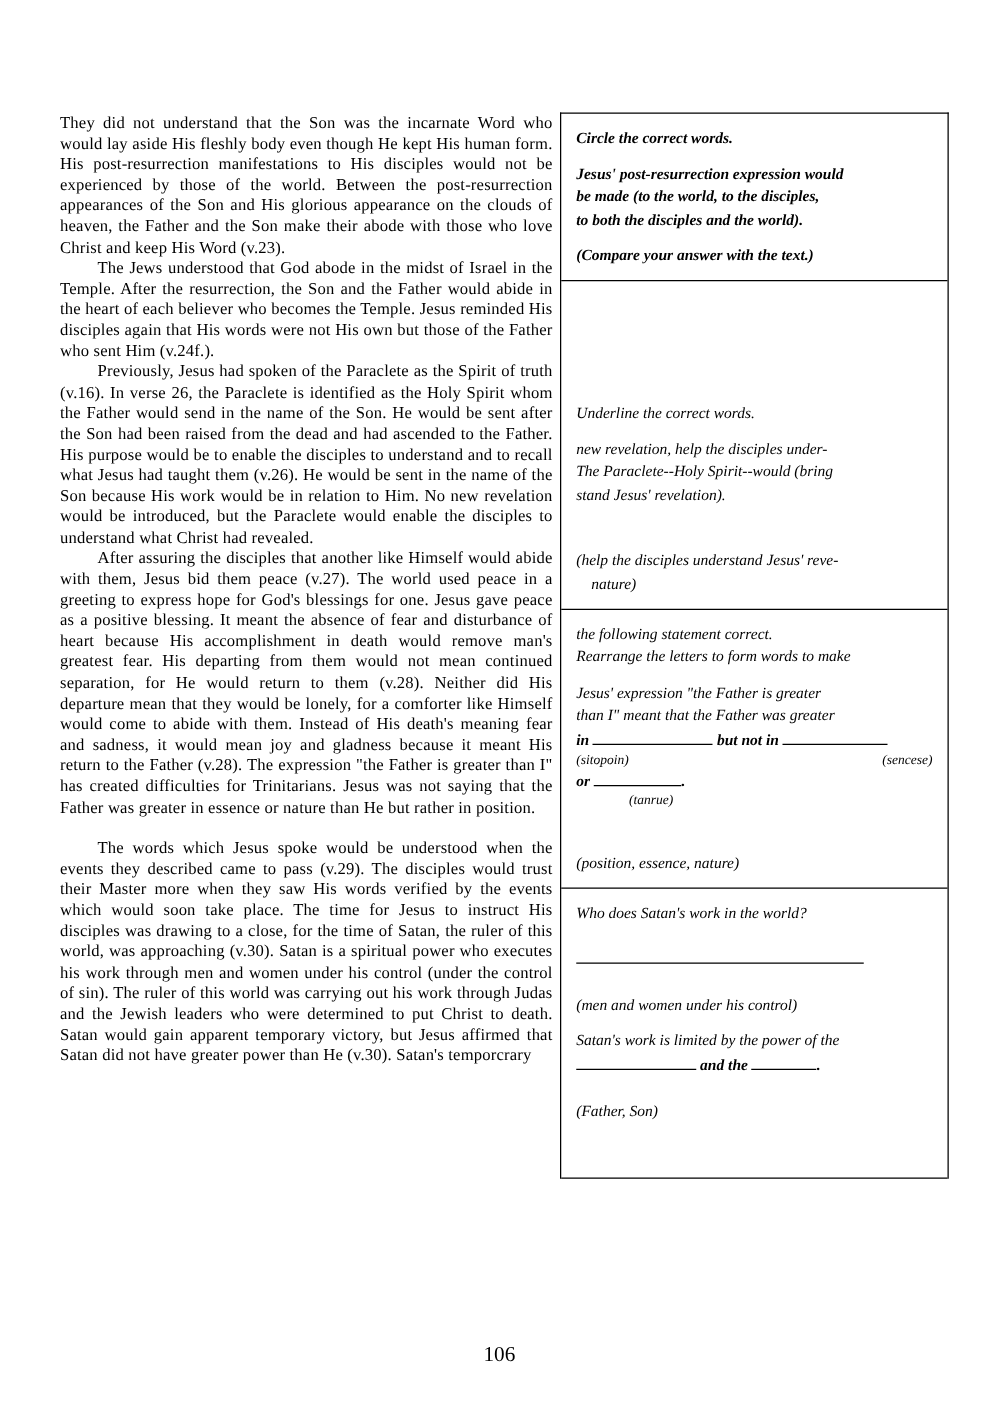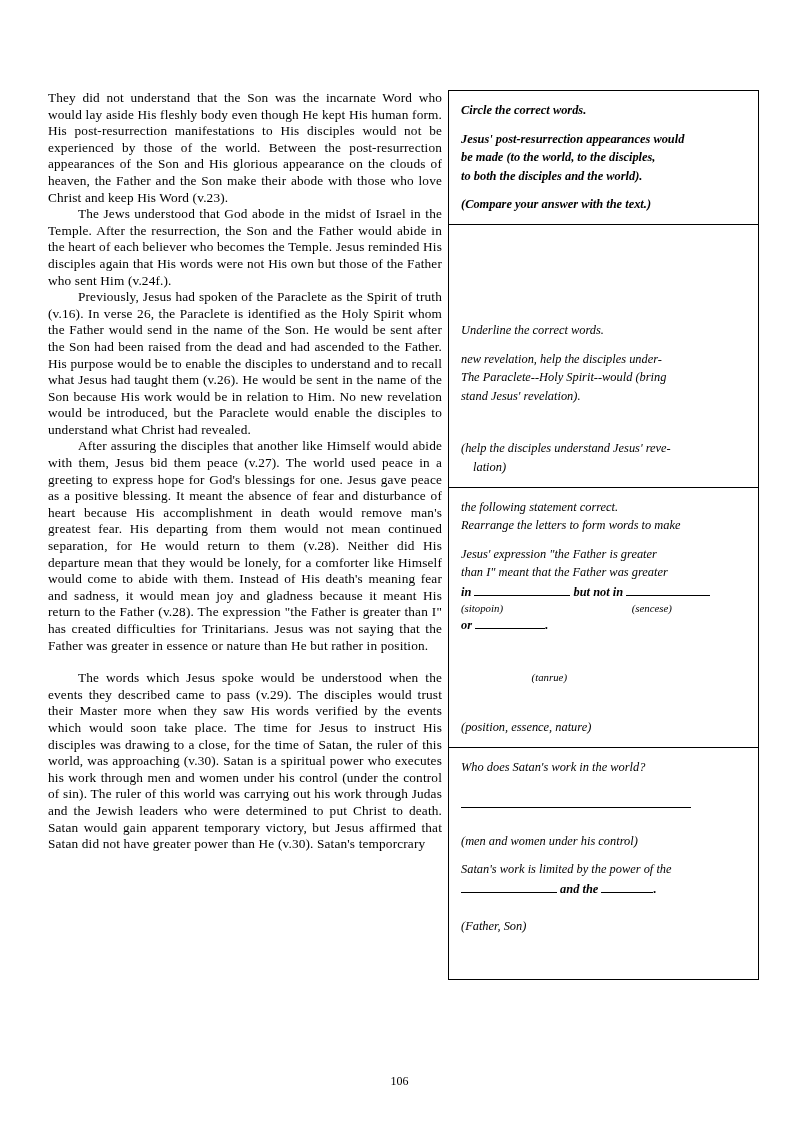--- a/index.html
+++ b/index.html
@@ -110,21 +110,21 @@
   .box3 { min-height: 186px; }
   .box5 { min-height: 232px; }
 
   .page-number {
     position: absolute;
     left: 0;
     top: 1074px;
     width: 799px;
     text-align: center;
     font-family: "Liberation Serif", serif;
-    font-size: 12px;
+    font-size: 17px;
   }
   .flexline { display: flex; align-items: baseline; gap: 0px; }
 </style>
 </head>
 <body>
 
 <div class="page">
 
   <div class="content">
     <div class="columns">
@@ -136,59 +136,59 @@
         <p class="indent">After assuring the disciples that another like Himself would abide with them, Jesus bid them peace (v.27). The world used peace in a greeting to express hope for God's blessings for one. Jesus gave peace as a positive blessing. It meant the absence of fear and disturbance of heart because His accomplishment in death would remove man's greatest fear. His departing from them would not mean continued separation, for He would return to them (v.28). Neither did His departure mean that they would be lonely, for a comforter like Himself would come to abide with them. Instead of His death's meaning fear and sadness, it would mean joy and gladness because it meant His return to the Father (v.28). The expression "the Father is greater than I" has created difficulties for Trinitarians. Jesus was not saying that the Father was greater in essence or nature than He but rather in position.</p>
         <div class="gap"></div>
         <p class="indent">The words which Jesus spoke would be understood when the events they described came to pass (v.29). The disciples would trust their Master more when they saw His words verified by the events which would soon take place. The time for Jesus to instruct His disciples was drawing to a close, for the time of Satan, the ruler of this world, was approaching (v.30). Satan is a spiritual power who executes his work through men and women under his control (under the control of sin). The ruler of this world was carrying out his work through Judas and the Jewish leaders who were determined to put Christ to death. Satan would gain apparent temporary victory, but Jesus affirmed that Satan did not have greater power than He (v.30). Satan's temporcrary</p>
       </div>
 
       <div class="boxes-col">
 
         <div class="exbox box1">
           <span class="line">Circle the correct words.</span>
           <div class="spacer-sm"></div>
-          <span class="line">Jesus' post-resurrection appearances would</span>
+          <span class="line">Jesus' post-resurrection expression would</span>
           <span class="line">be made (to the world, to the disciples,</span>
           <span class="line">to both the disciples and the world).</span>
           <div class="spacer-sm"></div>
           <span class="line">(Compare your answer with the text.)</span>
         </div>
 
         <div class="exbox box2">
           <div class="spacer-lg"></div>
           <div class="spacer-lg"></div>
           <div class="spacer-md"></div>
           <span class="line">Underline the correct words.</span>
           <div class="spacer-sm"></div>
           <span class="line">new revelation, help the disciples under-</span>
           <span class="line">The Paraclete--Holy Spirit--would (bring</span>
           <span class="line">stand Jesus' revelation).</span>
           <div class="spacer-lg"></div>
           <span class="answer">(help the disciples understand Jesus' reve-</span>
-          <span class="answer-ind">lation)</span>
+          <span class="answer-ind">nature)</span>
         </div>
 
         <div class="exbox box3">
           <span class="line">the following statement correct.</span>
           <span class="line">Rearrange the letters to form words to make</span>
           <div class="spacer-sm"></div>
           <span class="line">Jesus' expression "the Father is greater</span>
           <span class="line">than I" meant that the Father was greater</span>
           <div class="row-inline">
             <span>in </span><span class="blank b-med"></span><span> but not in </span><span class="blank b-med2"></span>
           </div>
           <div class="flexline">
             <span class="subnote" style="width:106px;text-align:left;">(sitopoin)</span>
-            <span class="subnote" style="width:118px;text-align:left;margin-left:68px;">(sencese)</span>
+            <span class="subnote" style="width:118px;text-align:right;margin-left:68px;">(sencese)</span>
           </div>
           <div class="row-inline">
             <span>or </span><span class="blank b-sm"></span><span>.</span>
           </div>
           <div>
-            <span class="subnote" style="width:92px;text-align:right;padding-left:14px;margin-top:37px;">(tanrue)</span>
+            <span class="subnote" style="width:92px;text-align:center;padding-left:14px;">(tanrue)</span>
           </div>
           <div class="spacer-lg"></div>
           <span class="answer">(position, essence, nature)</span>
         </div>
 
         <div class="exbox box5">
           <span class="line">Who does Satan's work in the world?</span>
           <div class="spacer-md"></div>
           <div>
             <span class="blank b-long"></span>

